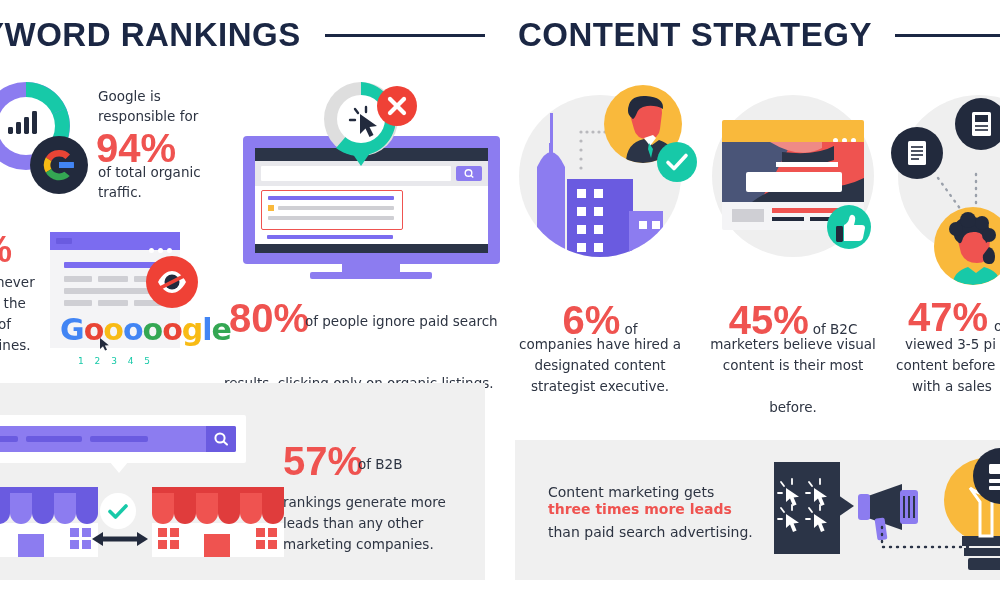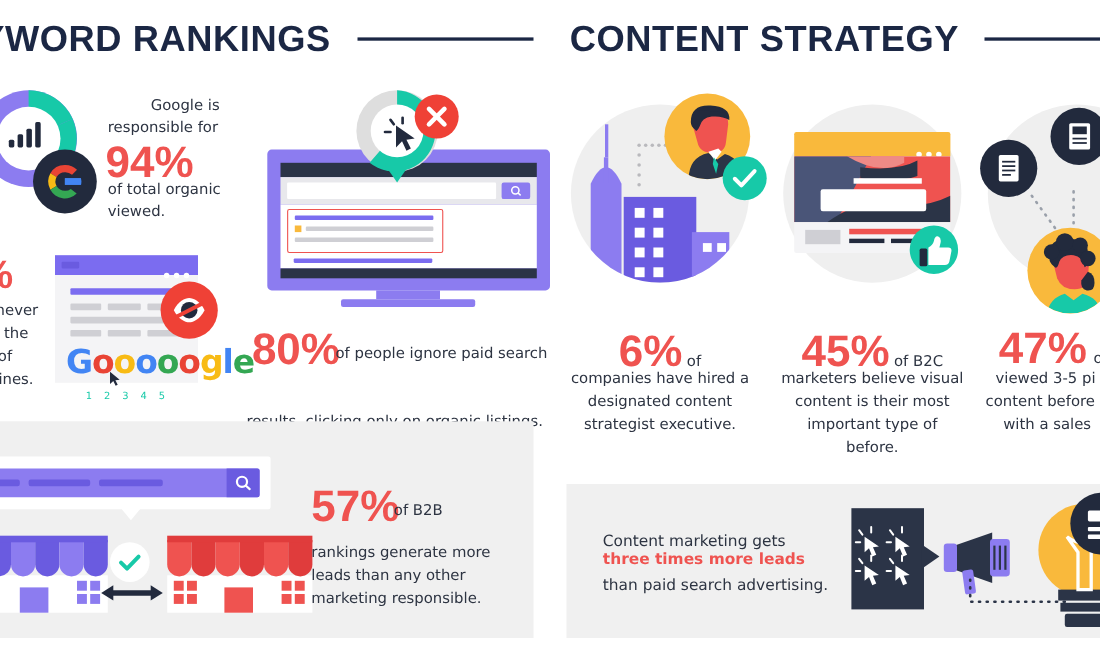--- a/index.html
+++ b/index.html
@@ -90,25 +90,25 @@
   <div class="abs circ" style="left:30px;top:136px;width:58px;height:58px;background:#222a3d;">
     <svg width="58" height="58" viewBox="0 0 58 58">
       <path d="M29 14 a15 15 0 0 1 11 4.4 l-4.5 4.5 A9 9 0 0 0 29 20.5 a8.8 8.8 0 0 0-7.6 4.4 l-5.6-3.3 A15 15 0 0 1 29 14z" fill="#e94435"></path>
       <path d="M15.8 21.6 l5.6 3.3 a9 9 0 0 0 0 8.2 l-5.6 3.3 a15 15 0 0 1 0-14.8z" fill="#f8bb15"></path>
       <path d="M15.8 36.4 l5.6-3.3 A9 9 0 0 0 29 37.5 a8.6 8.6 0 0 0 5.4-1.7 l5.3 4.1 A15 15 0 0 1 15.8 36.4z" fill="#34a753"></path>
       <path d="M44 29 a15 15 0 0 1-.3 3 H29 v-6 h14.6 a15 15 0 0 1 .4 3z" fill="#4285f4"></path>
       <rect x="29" y="26" width="14.6" height="6" fill="#4285f4"></rect>
     </svg>
   </div>
 
-  <div class="abs body-txt" style="left:98px;top:86px;width:120px;margin-left:39px;">Google is</div>
+  <div class="abs body-txt" style="left:98px;top:86px;width:120px;">Google is</div>
   <div class="abs body-txt" style="left:98px;top:106px;width:130px;">responsible for</div>
   <div class="abs stat stat-xl" style="left:96px;top:128px;">94%</div>
   <div class="abs body-txt" style="left:98px;top:162px;width:140px;">of total organic</div>
-  <div class="abs body-txt" style="left:98px;top:182px;width:140px;">viewed.</div>
+  <div class="abs body-txt" style="left:98px;top:182px;width:140px;">traffic.</div>
 
   <div class="abs stat stat-lg" style="left:-20px;top:232px;">%</div>
   <div class="abs body-txt" style="left:-4px;top:272px;">never</div>
   <div class="abs body-txt" style="left:-6px;top:293px;">t the</div>
   <div class="abs body-txt" style="left:-2px;top:314px;">of</div>
   <div class="abs body-txt" style="left:-10px;top:335px;">gines.</div>
 
   <div class="abs brw" style="left:50px;top:232px;width:130px;height:116px;">
     <div class="brw-bar" style="position:absolute;left:0;top:0;width:130px;height:18px;">
       <div style="position:absolute;left:6px;top:6px;width:16px;height:6px;background:#6a5be0;border-radius:1px;"></div>
@@ -277,21 +277,21 @@
       <line x1="9" y1="11" x2="47" y2="11" stroke="#222a3d" stroke-width="5"></line>
       <path d="M0 11 L11 4 L11 18 Z" fill="#222a3d"></path>
       <path d="M56 11 L45 4 L45 18 Z" fill="#222a3d"></path>
     </svg>
   </div>
 
   <div class="abs stat stat-xl" style="left:283px;top:441px;">57%</div>
   <div class="abs body-txt" style="left:358px;top:454px;">of B2B</div>
   <div class="abs body-txt" style="left:283px;top:492px;">rankings generate more</div>
   <div class="abs body-txt" style="left:283px;top:513px;">leads than any other</div>
-  <div class="abs body-txt" style="left:283px;top:534px;">marketing responsible.</div>
+  <div class="abs body-txt" style="left:283px;top:534px;">marketing companies.</div>
 
   <div class="abs graybg" style="left:519px;top:95px;width:162px;height:162px;"></div>
   <div class="abs" style="left:519px;top:95px;width:168px;height:170px;">
     <svg width="168" height="170" viewBox="0 0 168 170">
       <defs>
           <clipPath id="clipCity">
             <circle cx="81" cy="81" r="81"></circle>
           </clipPath>
         </defs>
       <g clip-path="url(#clipCity)">
@@ -386,21 +386,20 @@
       <path d="M17 20 q4-2 5-6 q1-5 4-4 q3 1 2 6 l-1 4 h8 q3 0 3 3 l-2 10 q-1 3-4 3 h-15 z" fill="#ffffff"></path>
       <rect x="9" y="21" width="7" height="16" rx="1.4" fill="#222a3d"></rect>
     </svg>
   </div>
 
   <div class="abs center" style="left:700px;top:300px;width:186px;">
     <span class="stat stat-xl">45%</span><span class="body-txt" style="margin-left:4px;">of B2C</span>
   </div>
   <div class="abs body-txt center" style="left:696px;top:334px;width:194px;">marketers believe visual</div>
   <div class="abs body-txt center" style="left:696px;top:355px;width:194px;">content is their most</div>
-  <div class="abs body-txt center" style="left:696px;top:376px;width:194px;">important type of</div>
   <div class="abs body-txt center" style="left:696px;top:397px;width:194px;">before.</div>
 
   <div class="abs graybg" style="left:898px;top:95px;width:162px;height:162px;"></div>
   <div class="abs circ" style="left:891px;top:127px;width:52px;height:52px;background:#222a3d;">
     <svg width="52" height="52" viewBox="0 0 52 52">
       <rect x="17" y="14" width="18" height="24" rx="1.5" fill="#ffffff"></rect>
       <g stroke="#222a3d" stroke-width="1.6">
           <line x1="20" y1="20" x2="32" y2="20"></line>
           <line x1="20" y1="24" x2="32" y2="24"></line>
           <line x1="20" y1="28" x2="32" y2="28"></line>

